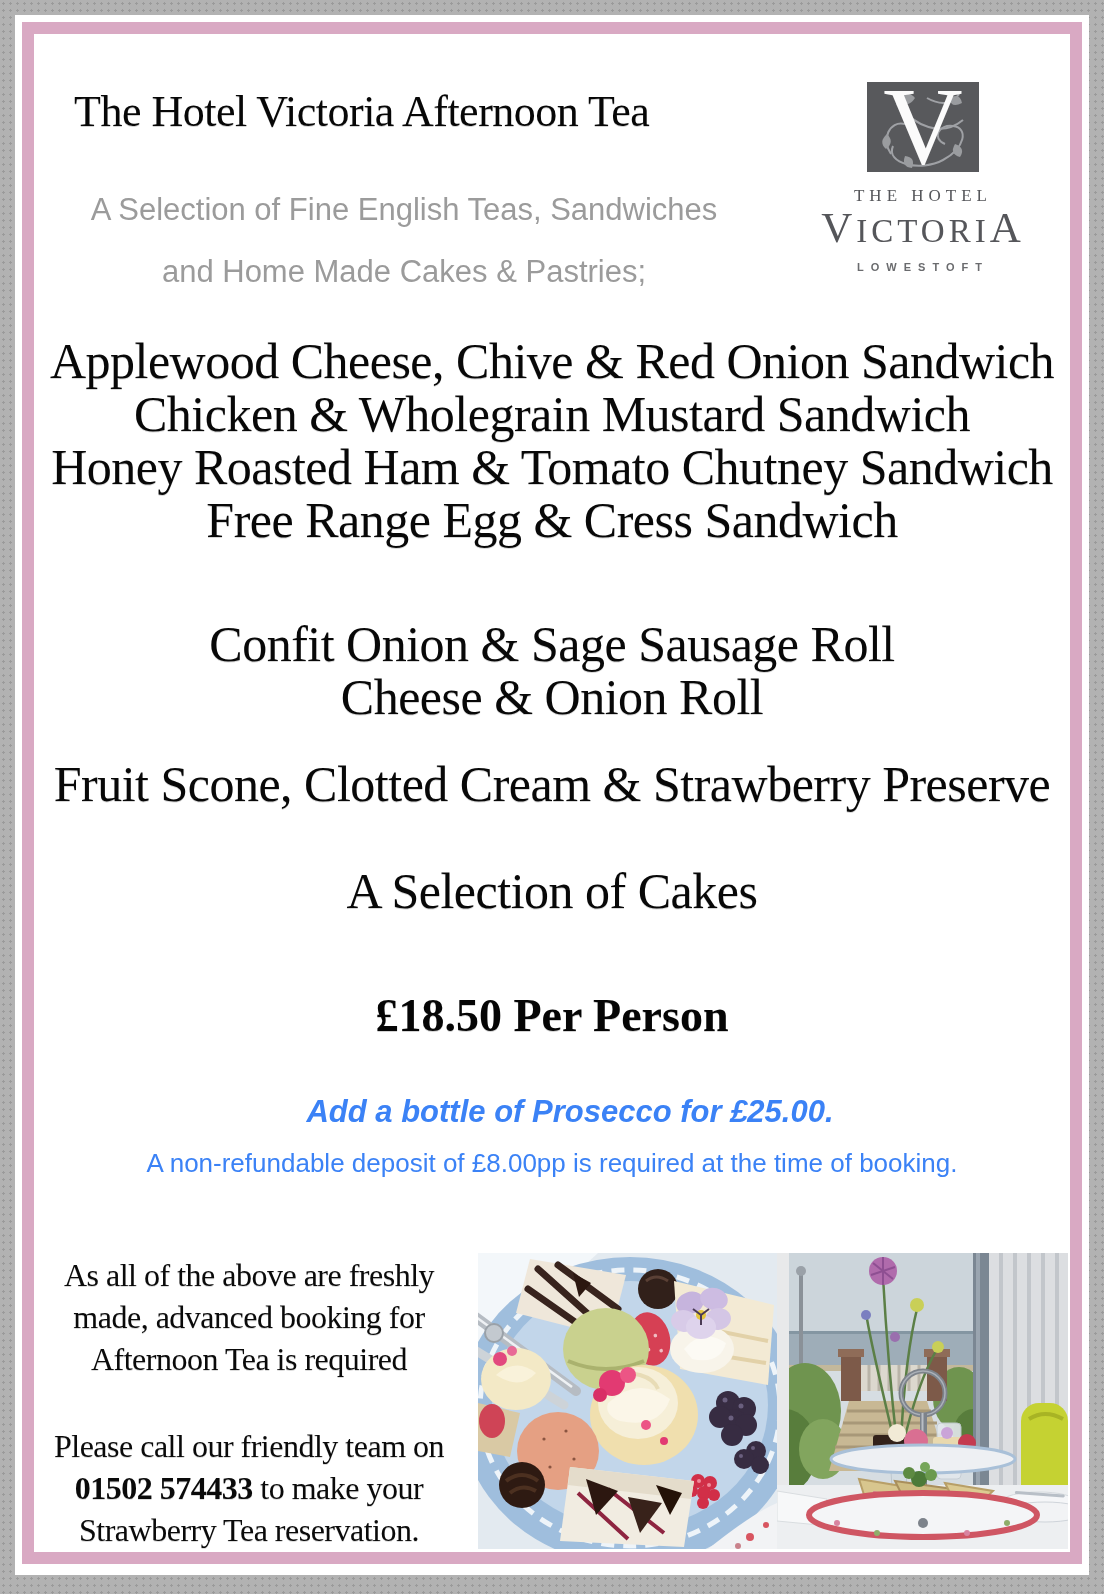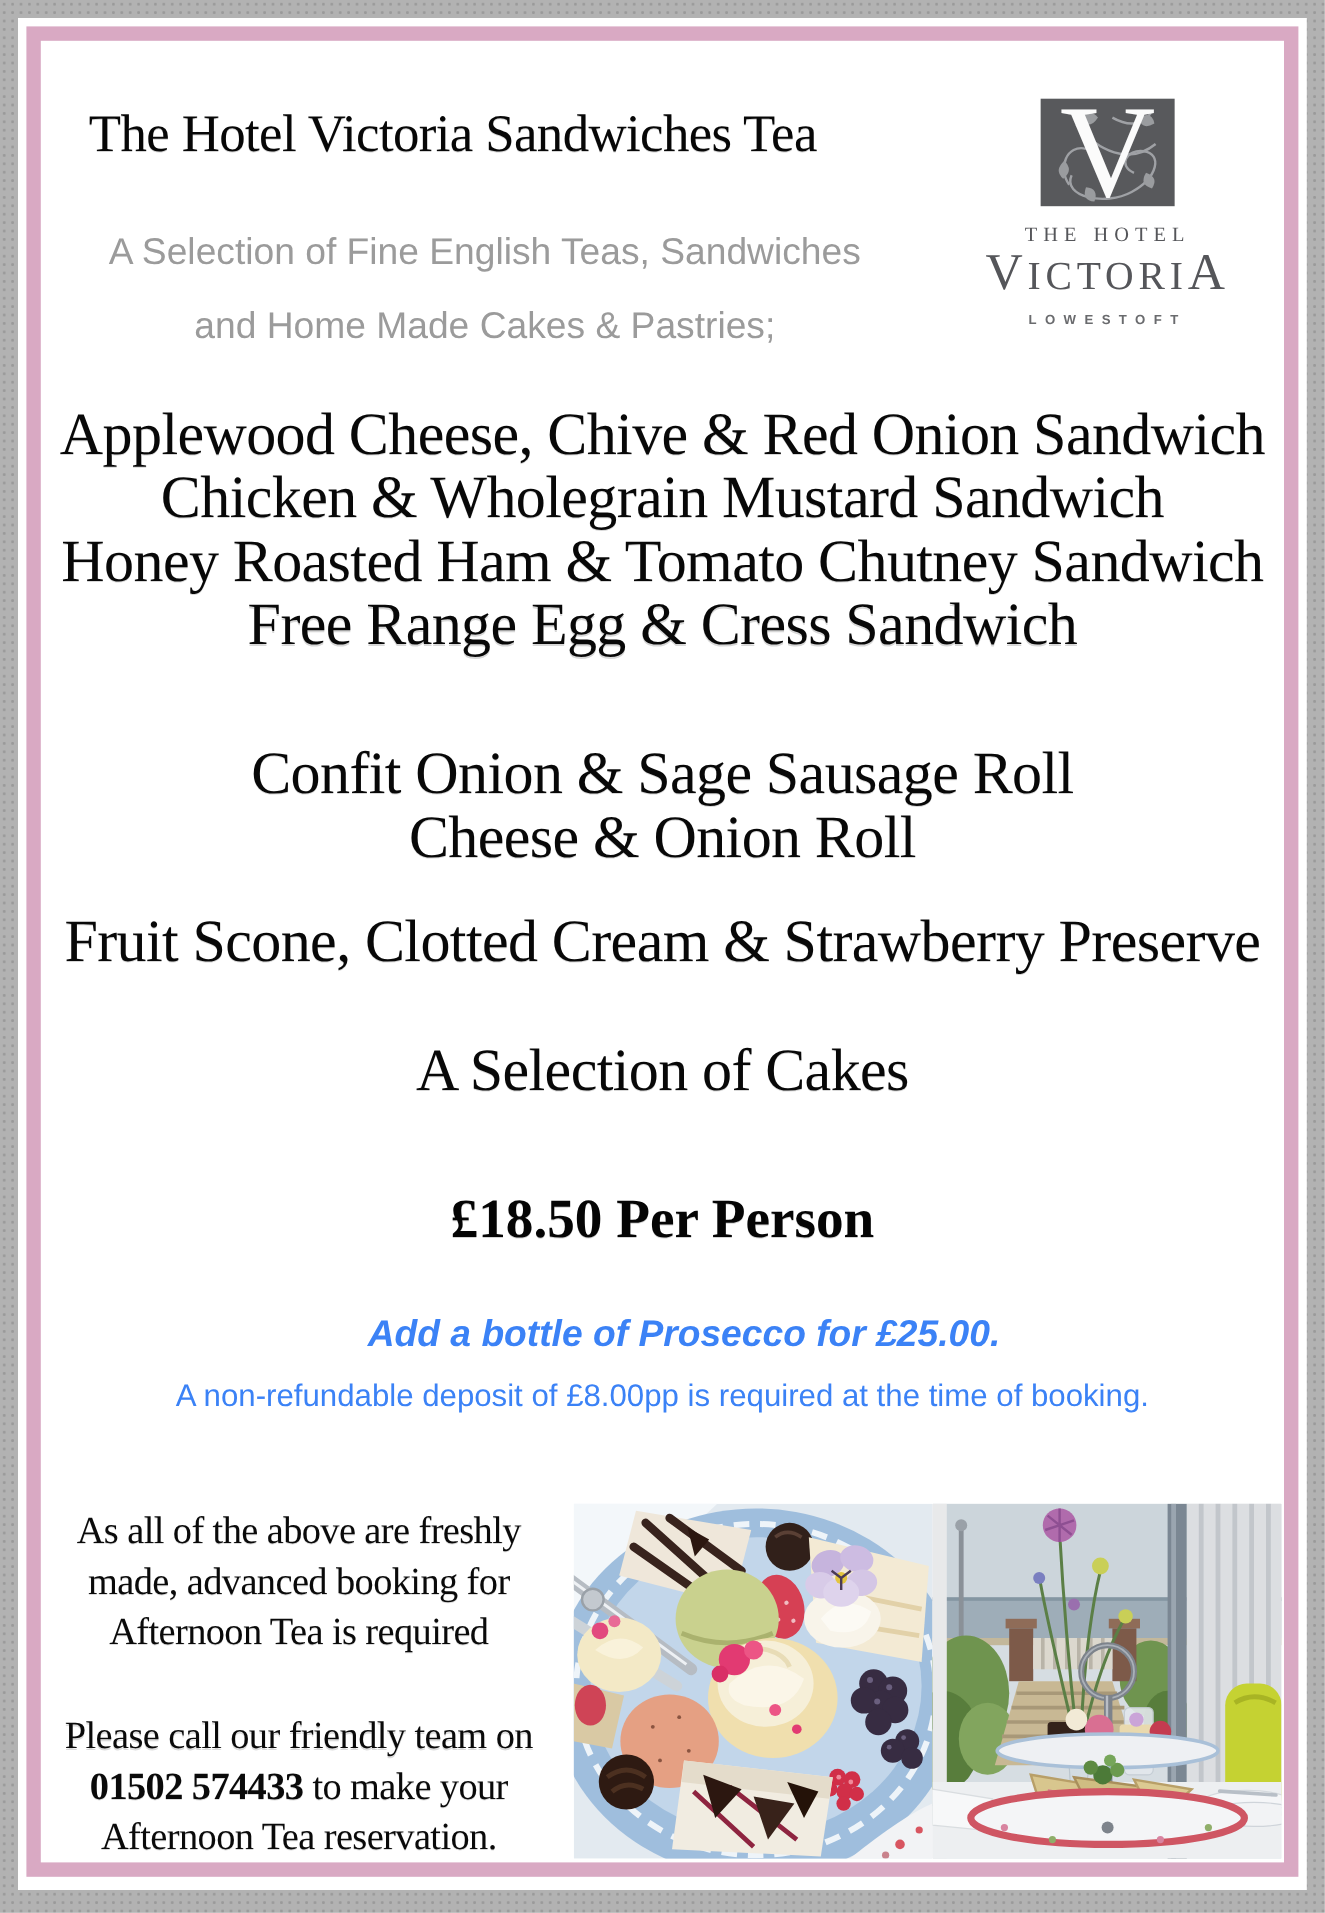--- a/index.html
+++ b/index.html
@@ -78,21 +78,21 @@
   .photo svg{display:block;}
 </style>
 </head>
 <body>
 
 <div class="page">
   <div class="outer-white">
     <div class="pink-frame">
       <div class="content">
 
-        <h1 class="title serif">The Hotel Victoria Sandwiches Tea</h1>
+        <h1 class="title serif">The Hotel Victoria Afternoon Tea</h1>
 
         <div class="logo">
           <svg class="emblem" width="112" height="90" viewBox="0 0 112 90" aria-hidden="true">
             <rect width="112" height="90" fill="#58595c"></rect>
             <g fill="none" stroke="#9fa1a5" stroke-width="2">
               <path d="M26 64 C 18 82, 54 90, 76 78 C 98 66, 102 46, 86 44 C 72 42, 64 56, 78 62"></path>
               <path d="M30 22 C 48 44, 74 56, 96 38"></path>
               <path d="M24 72 C 14 58, 22 38, 38 42"></path>
               <path d="M60 16 C 74 24, 86 22, 92 12"></path>
             </g>
@@ -141,21 +141,21 @@
 
         <div class="booking booking-note serif">
           <div>As all of the above are freshly</div>
           <div>made, advanced booking for</div>
           <div>Afternoon Tea is required</div>
         </div>
 
         <div class="booking booking-call serif">
           <div>Please call our friendly team on</div>
           <div><b>01502 574433</b><span> to make your</span></div>
-          <div>Afternoon Tea reservation.</div>
+          <div>Strawberry Tea reservation.</div>
         </div>
 
         <div class="photo photo-left" role="img" aria-label="Selection of cakes and pastries on a blue plate">
           <svg width="299" height="296" viewBox="0 0 299 296" aria-hidden="true">
             <rect width="299" height="296" fill="#e3eaf0"></rect>
             <polygon points="0,0 120,0 0,110" fill="#f3f7fa"></polygon>
             <ellipse cx="152" cy="158" rx="170" ry="154" fill="#9fbedd"></ellipse>
             <ellipse cx="152" cy="152" rx="138" ry="124" fill="#c2d6ea"></ellipse>
             <ellipse cx="152" cy="155" rx="150" ry="138" fill="none" stroke="#eef4f9" stroke-width="5" stroke-dasharray="13 9"></ellipse>
 

